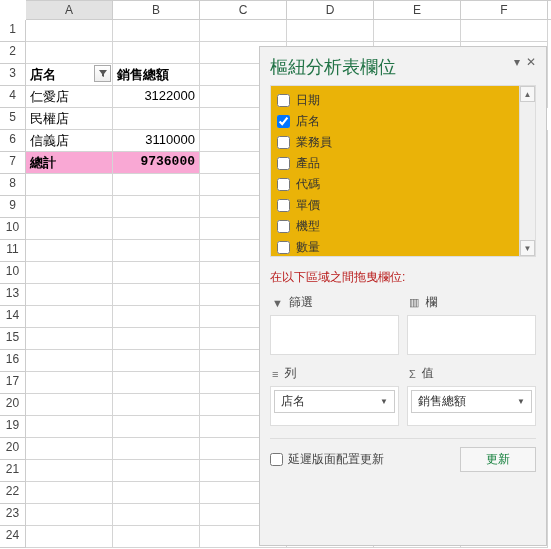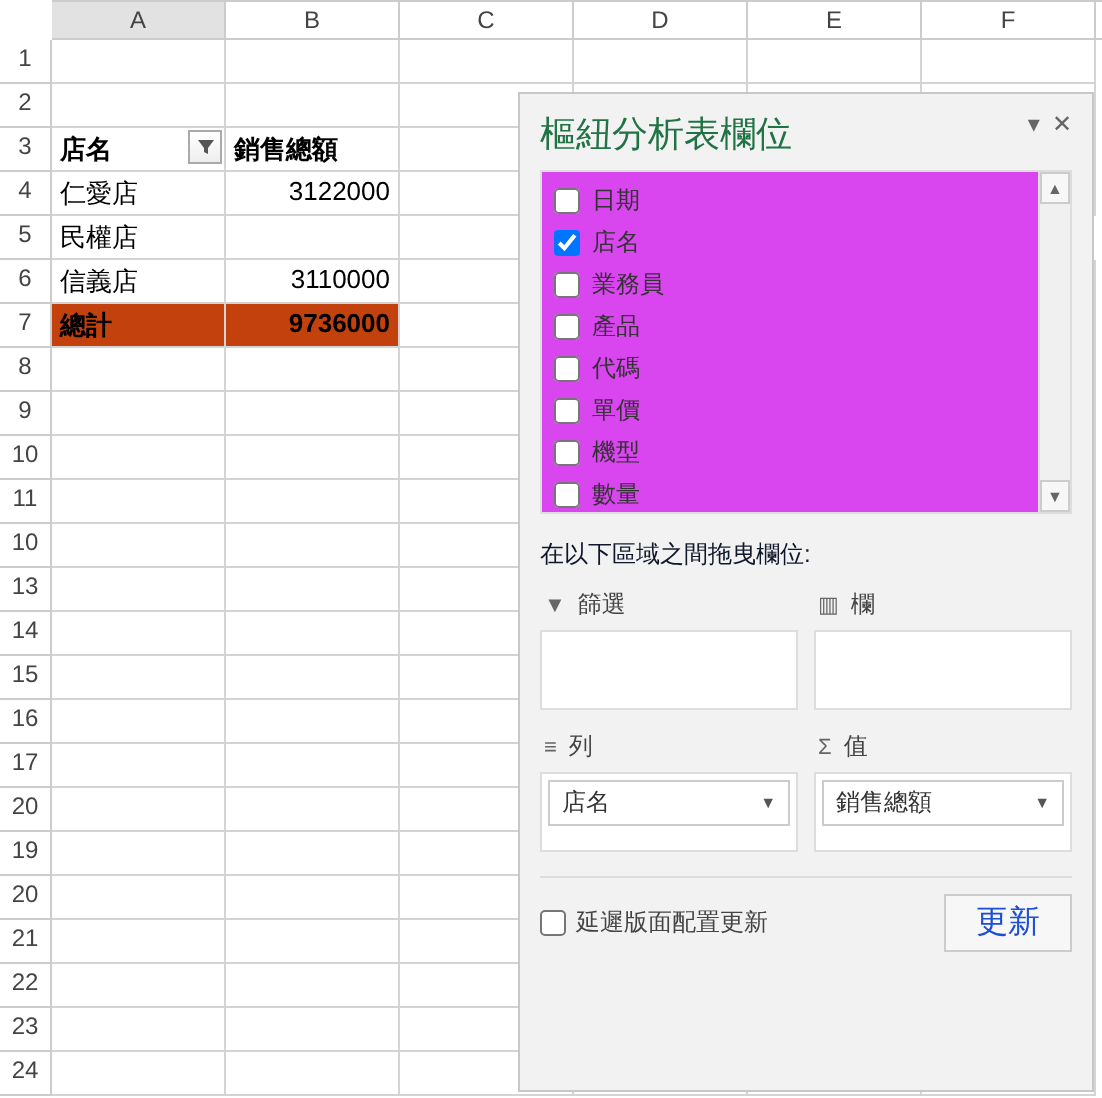--- a/index.html
+++ b/index.html
@@ -9,49 +9,49 @@
 .sheet { position: absolute; left: 0; top: 0; width: 551px; height: 549px; }
 .colheaders { display: flex; border-top: 1px solid #ccc; border-bottom: 1px solid #ccc; background: #fff; margin-left: 26px; }
 .colhead { border-right: 1px solid #ccc; text-align: center; color: #444; padding: 2px 0; font-size: 12px; }
 .colhead.active { background: #e2e2e2; }
 .rows { }
 .row { display: flex; }
 .rowhead { width: 26px; border-right: 1px solid #ccc; border-bottom: 1px solid #ccc; text-align: center; color: #444; padding: 2px 0; font-size: 12px; }
 .cell { border-right: 1px solid #d4d4d4; border-bottom: 1px solid #d4d4d4; padding: 2px 4px; font-size: 13px; height: 22px; overflow: hidden; white-space: nowrap; }
 .cell.right { text-align: right; }
 .cell.hdr { font-weight: bold; position: relative; }
-.cell.total { background: #c2410c; font-weight: bold; }
+.cell.total { background: #f9a8d4; font-weight: bold; font-family: Liberation Mono, monospace; }
 .filterbtn { position: absolute; right: 1px; top: 1px; width: 17px; height: 17px; border: 1px solid #aaa; background: linear-gradient(#fff,#eee); display: flex; align-items: center; justify-content: center; font-size: 8px; color: #555; }
 
 
 .pane { position: absolute; right: 4px; top: 46px; width: 288px; height: 500px; background: #f2f2f2; border: 1px solid #c8c8c8; display: flex; flex-direction: column; }
 .pane-hdr { display: flex; padding: 8px 10px 6px; }
 .pane-title { color: #217346; font-size: 18px; font-weight: 400; flex: 1; }
 .pane-ctrl { color: #666; font-size: 12px; margin-left: 6px; cursor: pointer; }
 .pane-sub { display: flex; align-items: center; padding: 4px 10px 6px; color: #555; }
 .pane-sub span { flex: 1; }
 .gearbox { width: 26px; height: 20px; border: 1px solid #bbb; background: #fff; display: flex; align-items: center; justify-content: center; font-size: 12px; color: #555; }
-.fieldlist { background: #d946ef; border: 1px solid #ddd; margin: 0 10px; height: 172px; position: relative; padding: 4px 2px; }
+.fieldlist { background: #eab308; border: 1px solid #ddd; margin: 0 10px; height: 172px; position: relative; padding: 4px 2px; }
 .fieldrow { display: flex; align-items: center; padding: 2px 4px; color: #333; }
 .fieldrow input { margin-right: 6px; }
 .fieldrow .ficon { margin-left: auto; color: #777; font-size: 11px; }
 .scrollbar { position: absolute; right: 0; top: 0; bottom: 0; width: 16px; background: #f0f0f0; border-left: 1px solid #ddd; display: flex; flex-direction: column; }
 .sbbtn { height: 16px; display: flex; align-items: center; justify-content: center; font-size: 8px; color: #666; background: #f7f7f7; border: 1px solid #ccc; }
 .sbtrack { flex: 1; }
-.drag-label { color: #0f172a; padding: 12px 10px 6px; }
+.drag-label { color: #b91c1c; padding: 12px 10px 6px; }
 .areas { display: flex; flex-wrap: wrap; padding: 0 6px; gap: 0; }
 .area { width: 50%; padding: 0 4px 8px; }
 .area-h { color: #444; font-size: 12px; padding: 2px 2px 4px; display: flex; align-items: center; gap: 6px; }
 .area-h .aicon { font-size: 11px; color: #666; }
 .dropzone { background: #fff; border: 1px solid #ddd; height: 40px; padding: 2px; }
 .dropitem { background: #fff; border: 1px solid #ccc; padding: 2px 6px; font-size: 12px; display: flex; align-items: center; color: #333; margin: 1px; }
 .dropitem .dd { margin-left: auto; font-size: 8px; color: #555; }
 .pane-ftr { border-top: 1px solid #ddd; margin: 4px 10px 8px; padding-top: 8px; display: flex; align-items: center; }
 .pane-ftr label { display: flex; align-items: center; color: #444; gap: 5px; }
-.updatebtn { margin-left: auto; border: 1px solid #ccc; background: #f7f7f7; color: #1d4ed8; padding: 3px 15px; font-size: 16px; }
+.updatebtn { margin-left: auto; border: 1px solid #ccc; background: #f7f7f7; color: #15803d; padding: 3px 25px; font-size: 12px; }
 
 
 .cA{width:87px}.cB{width:87px}.cC{width:87px}.cD{width:87px}.cE{width:87px}.cF{width:87px}
 svg { display: block; }
 </style>
 </head>
 <body>
 
 <div class="sheet">
   <div class="colheaders">

